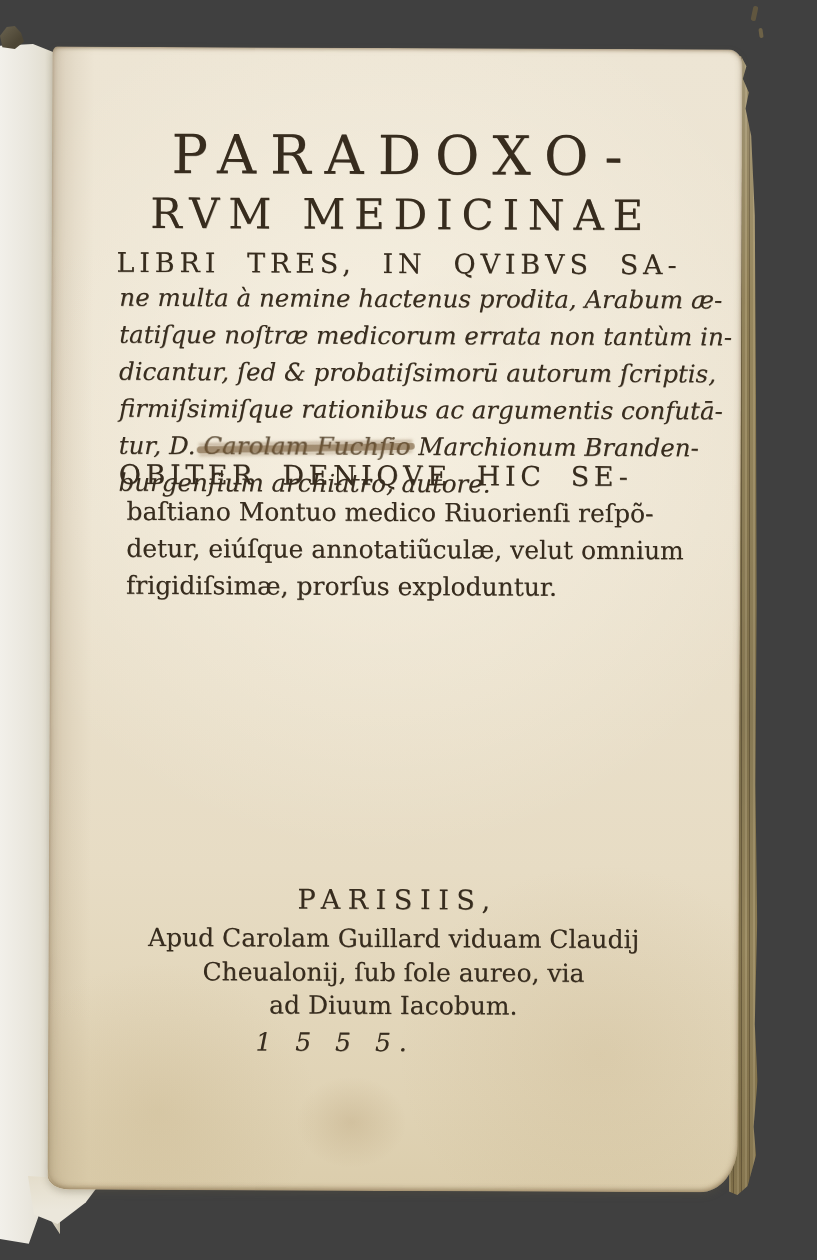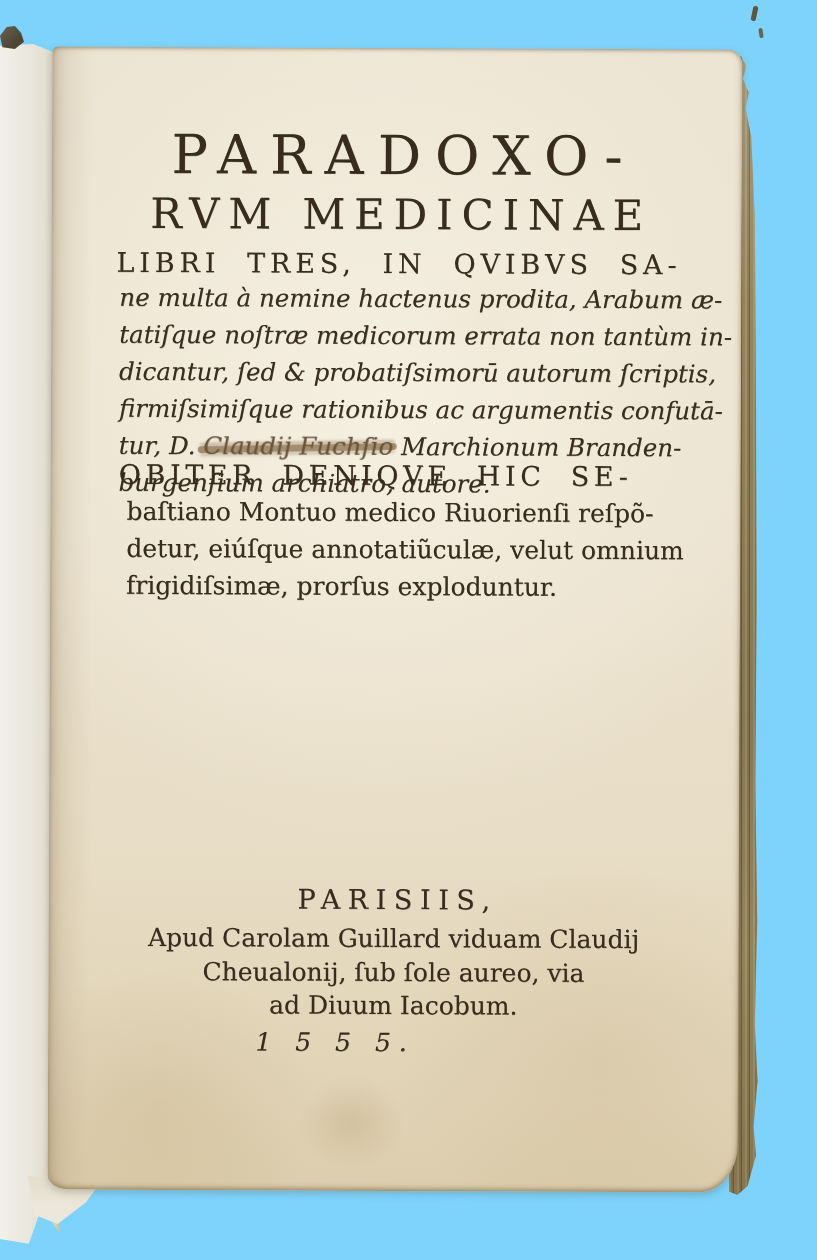--- a/index.html
+++ b/index.html
@@ -4,21 +4,21 @@
 <style>
   html, body {
     margin: 0;
     padding: 0;
     background: #ffffff;
   }
   .scene {
     position: relative;
     width: 817px;
     height: 1260px;
-    background: #7dd3fc;
+    background: #404040;
     overflow: hidden;
     font-family: "DejaVu Serif", "Liberation Serif", serif;
   }
 
   
   .flyleaf {
     position: absolute;
     left: 0; top: 44px;
     width: 60px; height: 1201px;
     background: linear-gradient(90deg, #f2f0ea 0%, #eae7de 45%, #e3dfd2 75%, #d3cdbb 94%, #c4bda9 100%);
@@ -188,21 +188,21 @@
 
     <div class="line main-title-1">PARADOXO-</div>
     <div class="line main-title-2">RVM MEDICINAE</div>
     <div class="line main-title-3">LIBRI TRES, IN QVIBVS SA-</div>
 
     <div class="sub-block">
       <span class="sub-line">ne multa à nemine hactenus prodita, Arabum æ-</span>
       <span class="sub-line">tatiſque noſtræ medicorum errata non tantùm in-</span>
       <span class="sub-line">dicantur, ſed &amp; probatiſsimorū autorum ſcriptis,</span>
       <span class="sub-line">firmiſsimiſque rationibus ac argumentis confutā-</span>
-      <span class="sub-line"><span>tur, D. </span><span class="struck">Claudij Fuchſio</span><span> Marchionum Branden-</span></span>
+      <span class="sub-line"><span>tur, D. </span><span class="struck">Carolam Fuchſio</span><span> Marchionum Branden-</span></span>
       <span class="sub-line">burgenſium archiatro, autore.</span>
     </div>
 
     <div class="line obiter-heading">OBITER DENIQVE HIC SE-</div>
     <div class="obiter-block">
       <span class="obiter-line">baſtiano Montuo medico Riuorienſi reſpõ-</span>
       <span class="obiter-line">detur, eiúſque annotatiũculæ, velut omnium</span>
       <span class="obiter-line">frigidiſsimæ, prorſus exploduntur.</span>
     </div>
 

